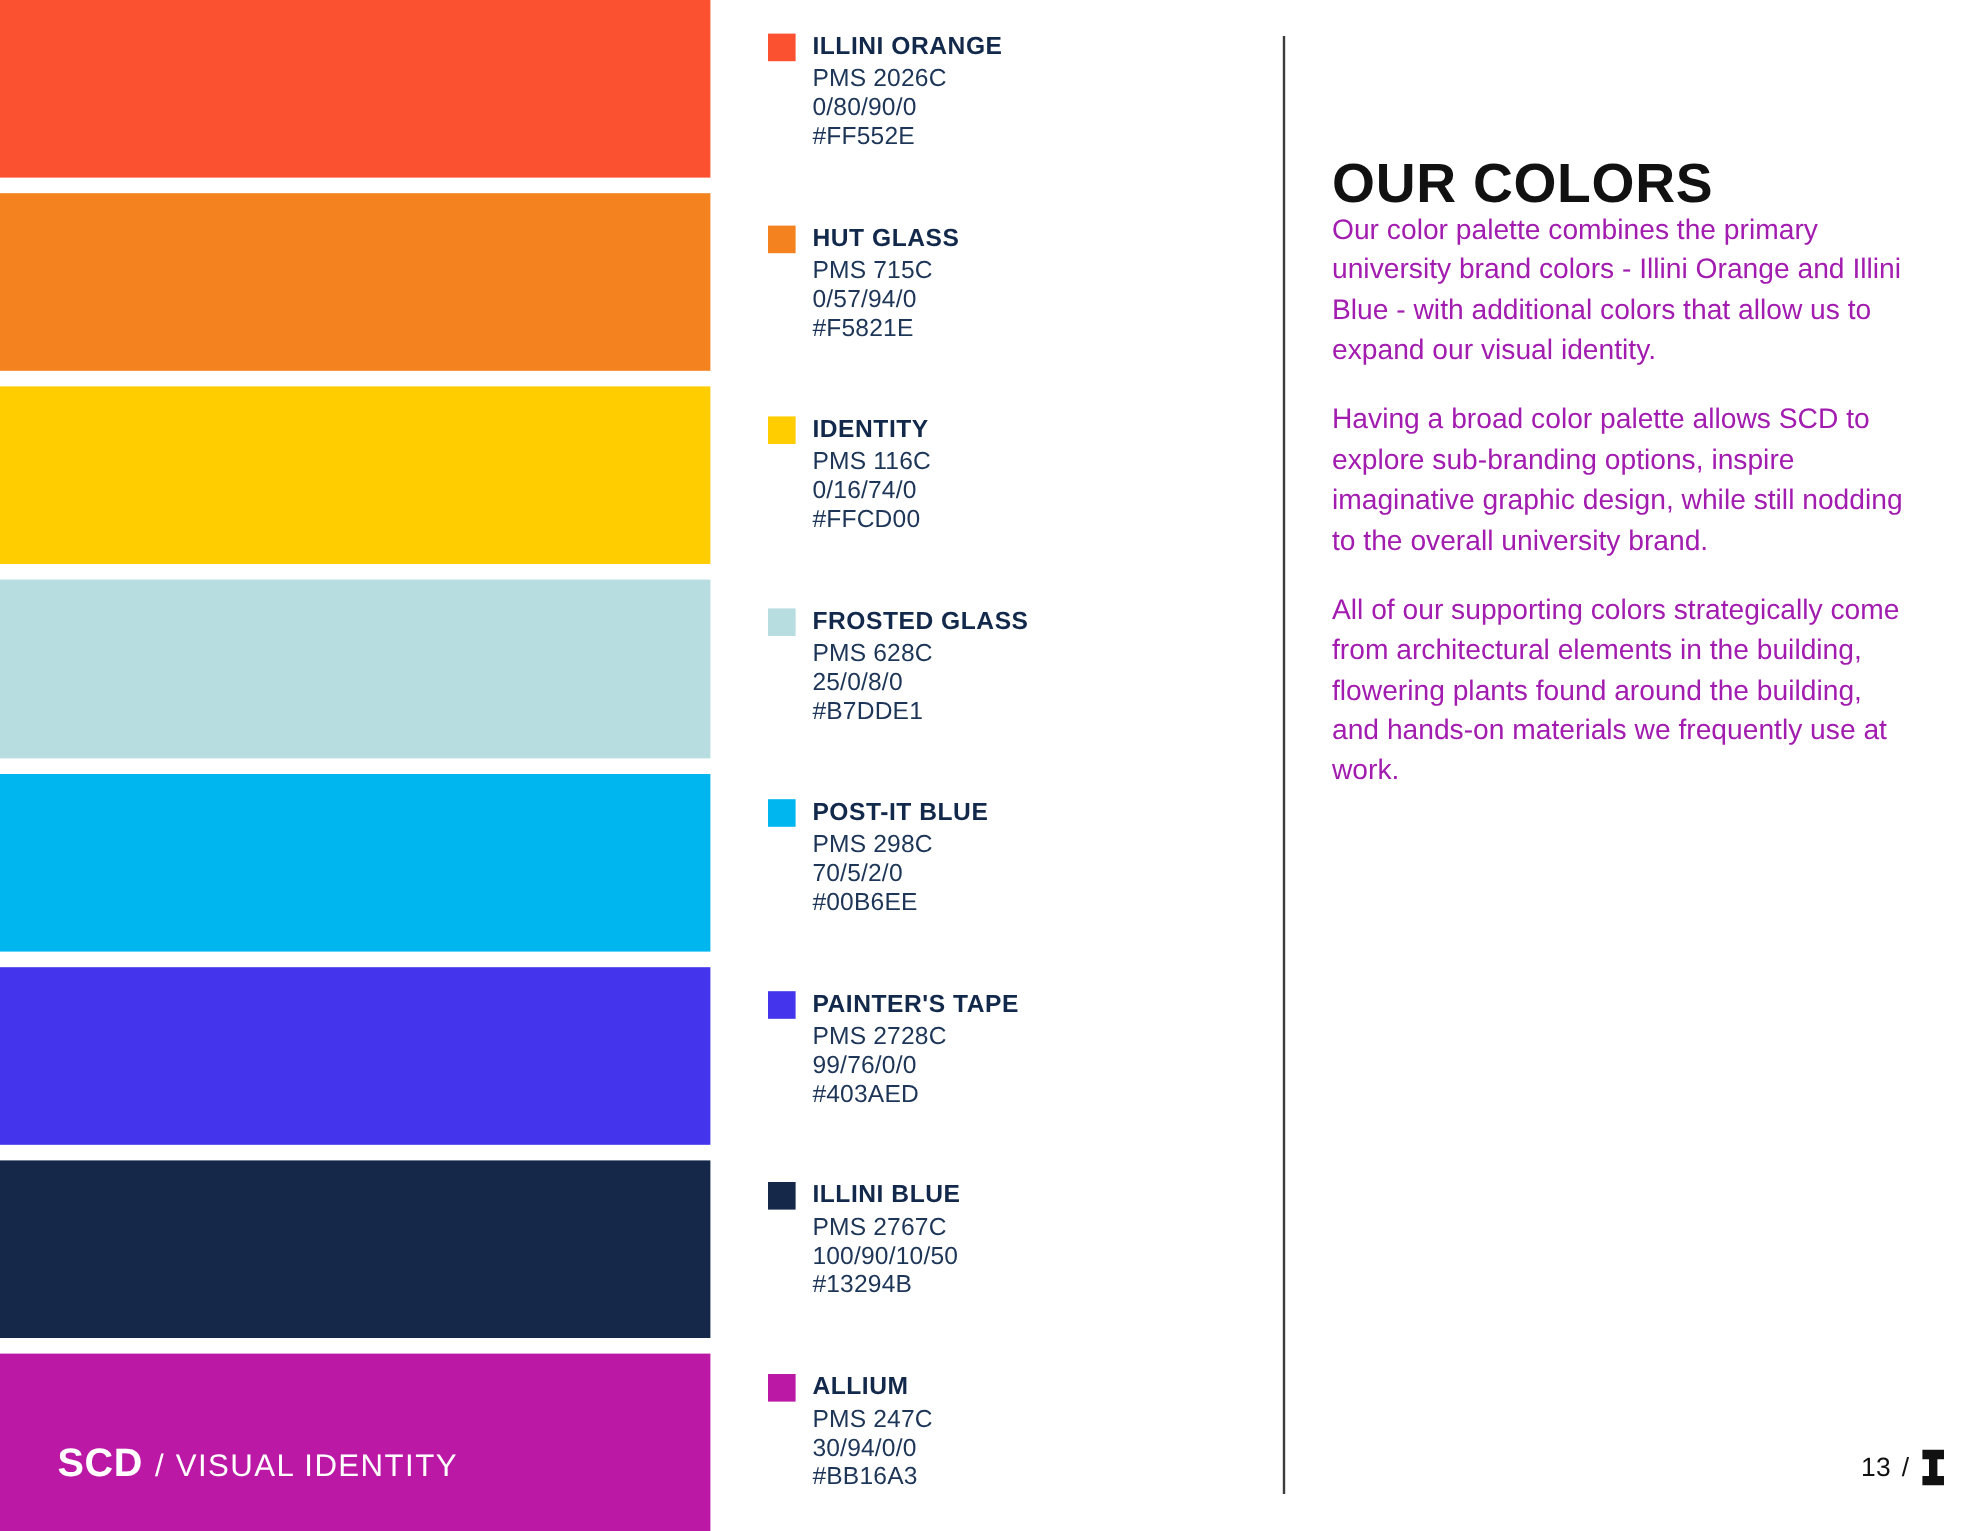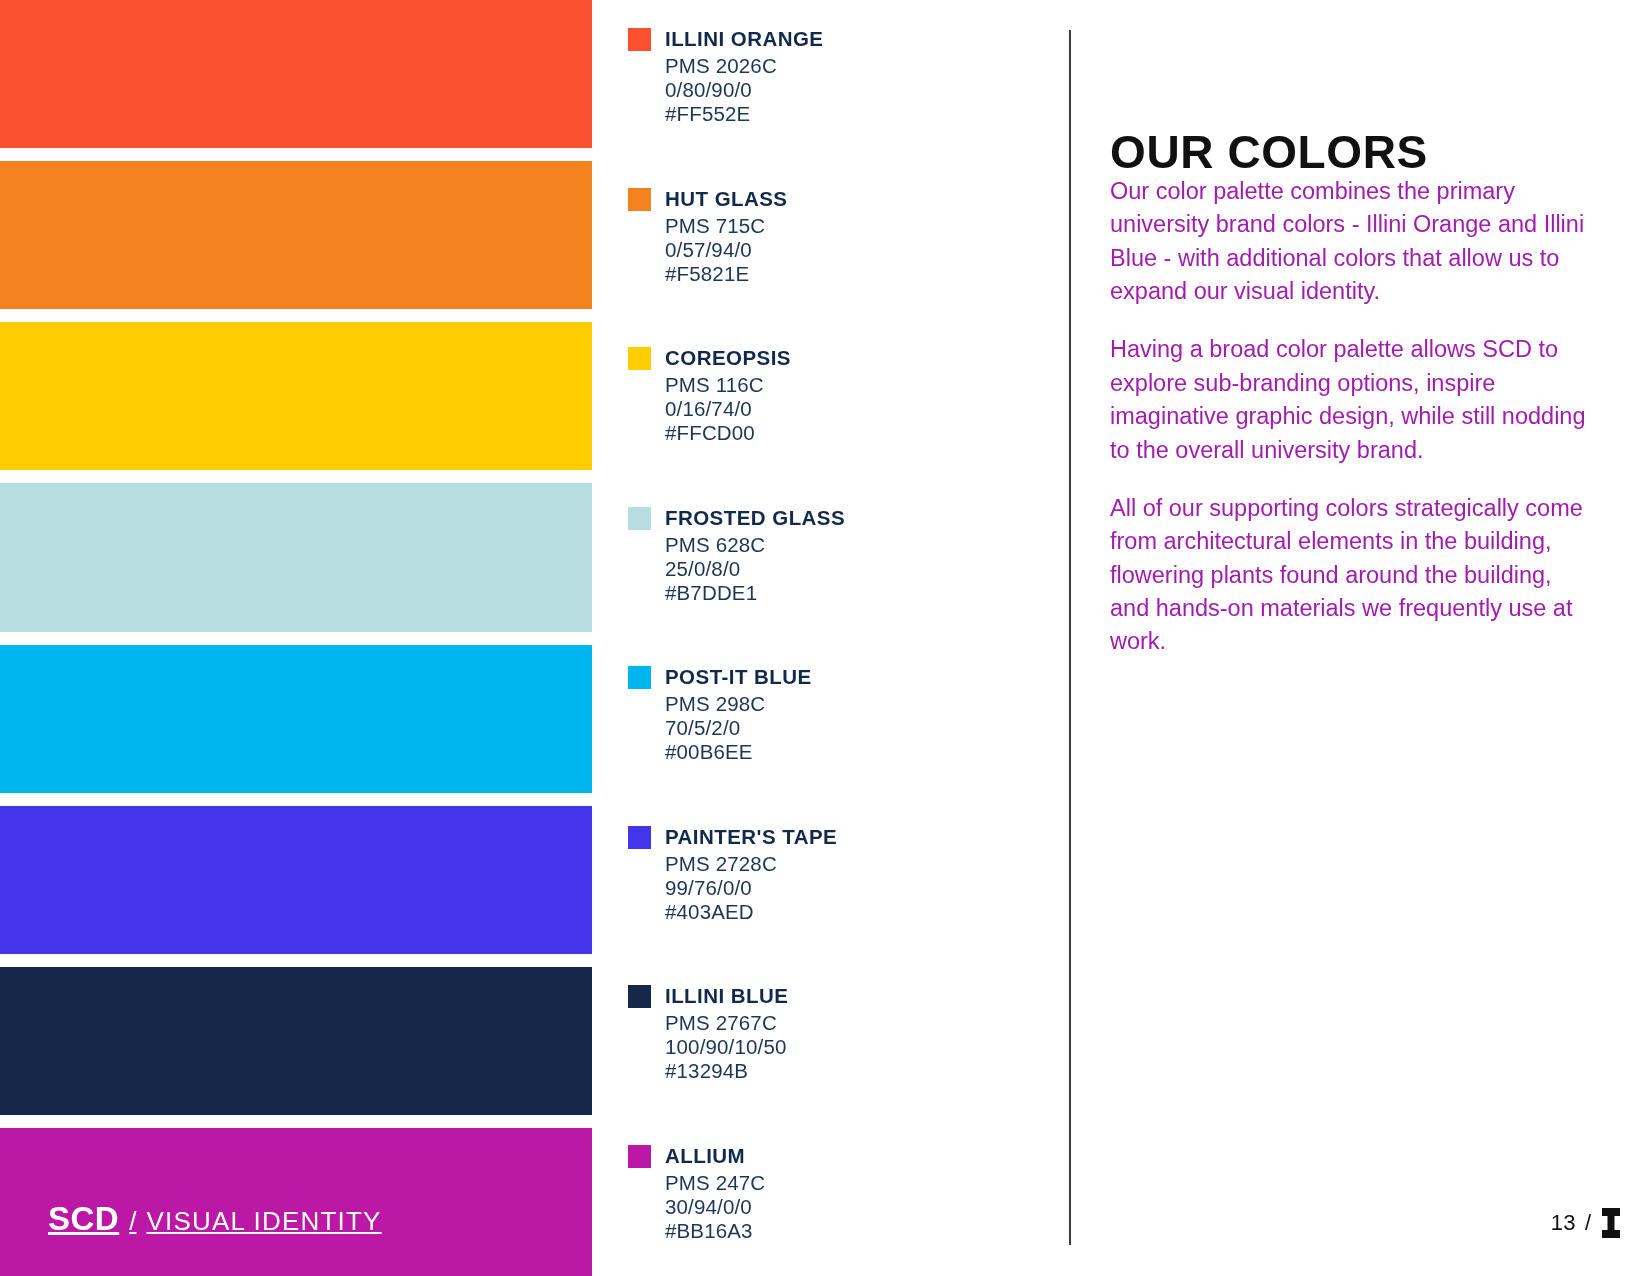--- a/index.html
+++ b/index.html
@@ -38,21 +38,20 @@
   #footer-brand {
     position: absolute;
     left: 48px;
     bottom: 38px;
     display: flex;
     align-items: baseline;
     gap: 10px;
     color: #ffffff;
     z-index: 5;
     white-space: nowrap;
-    text-decoration: underline;
   }
   #footer-brand .scd {
     font-size: 33px;
     font-weight: 700;
     letter-spacing: 0.5px;
   }
   #footer-brand .slash {
     font-size: 26px;
     font-weight: 300;
   }
@@ -64,20 +63,21 @@
 
   
   #color-specs {
     position: absolute;
     left: 592px;
     top: 0;
     width: 464px;
     height: 1276px;
     display: flex;
     flex-direction: column;
+    padding-left: 12px;
   }
   .spec-row {
     flex: 1 1 0;
     position: relative;
     padding-left: 36px;
     display: flex;
     flex-direction: column;
     justify-content: flex-start;
   }
   .spec-row .spec-inner {
@@ -230,21 +230,21 @@
           <div>PMS 715C</div>
           <div>0/57/94/0</div>
           <div>#F5821E</div>
         </div>
       </div>
     </div>
     <div class="spec-row">
       <div class="spec-inner">
         <div class="spec-head">
           <span class="spec-chip" style="background: rgb(255, 205, 0);"></span>
-          <span class="spec-name">COREOPSIS</span>
+          <span class="spec-name">IDENTITY</span>
         </div>
         <div class="spec-lines">
           <div>PMS 116C</div>
           <div>0/16/74/0</div>
           <div>#FFCD00</div>
         </div>
       </div>
     </div>
     <div class="spec-row">
       <div class="spec-inner">

